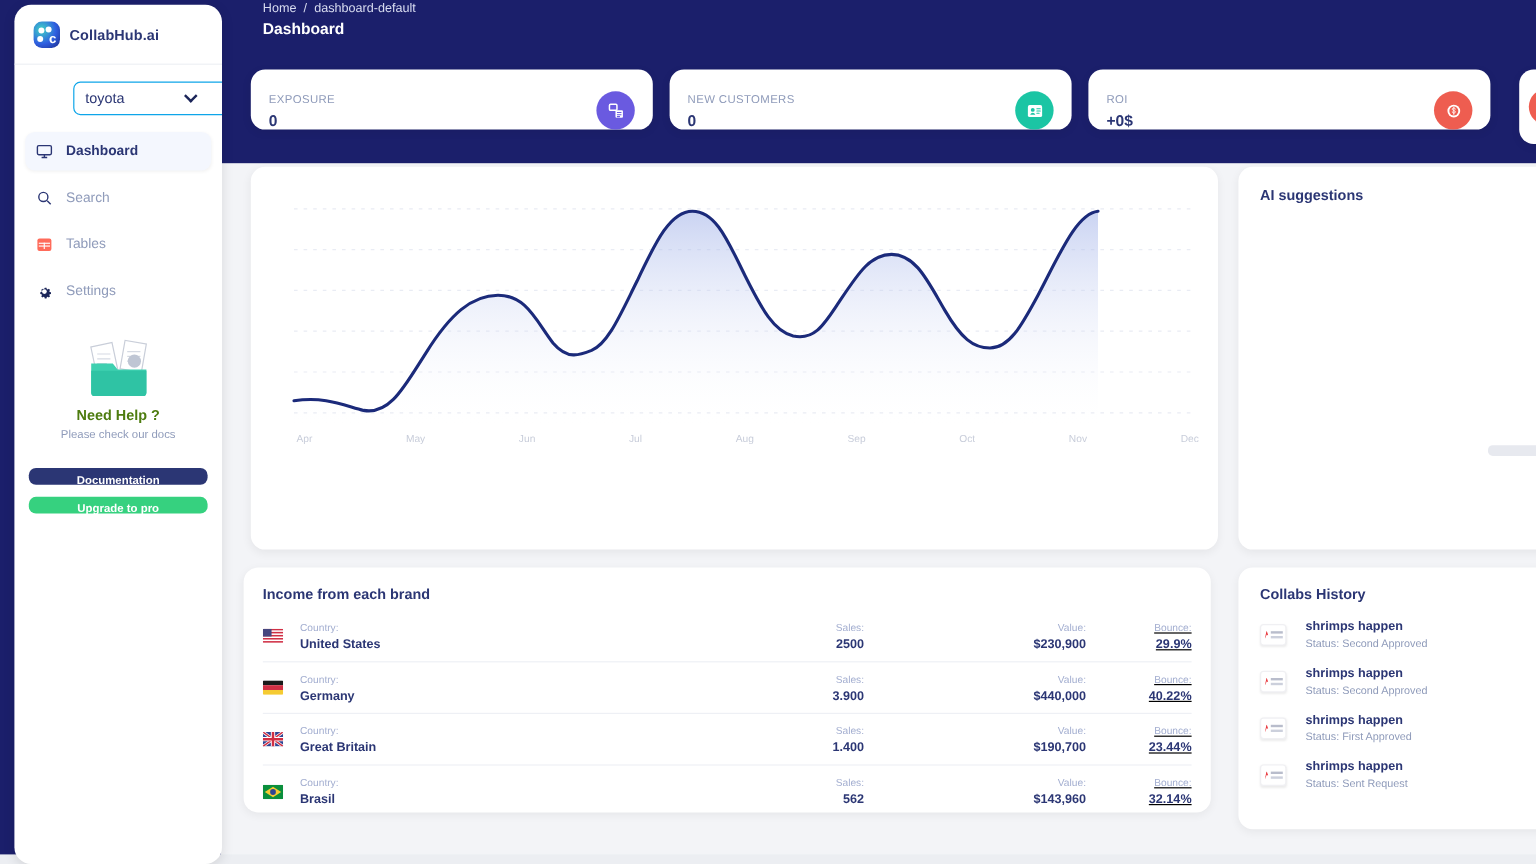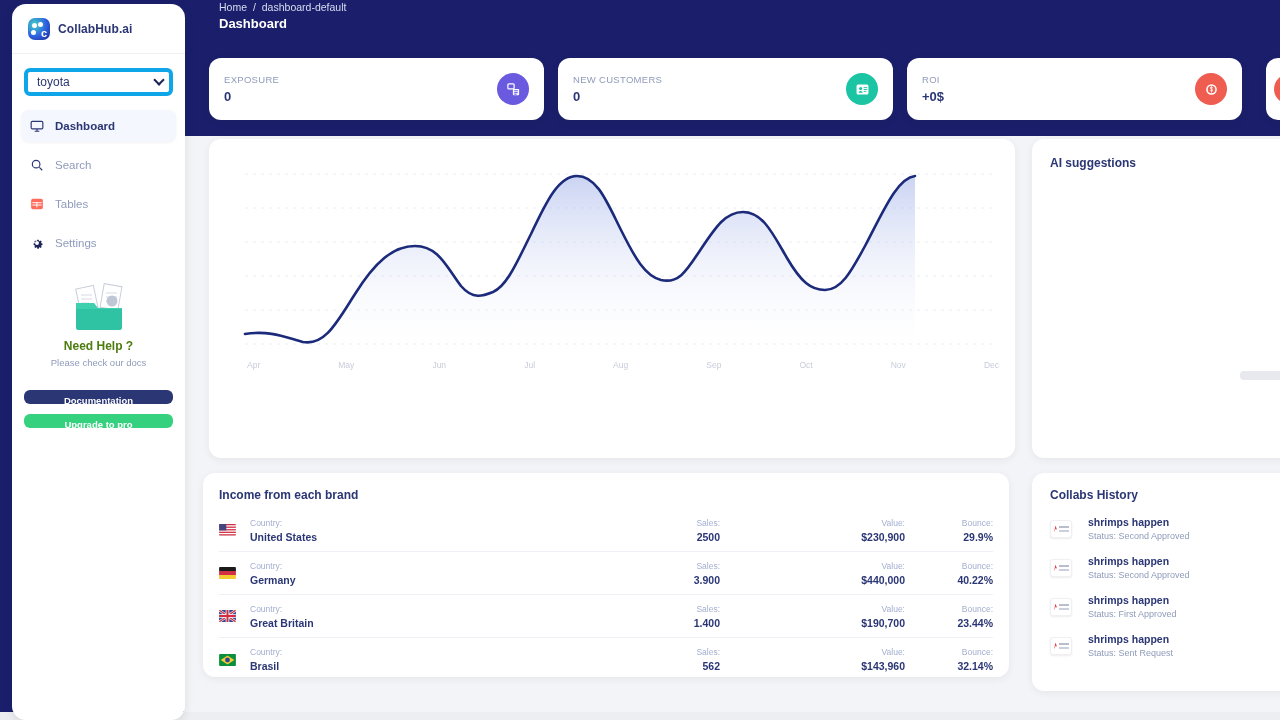--- a/index.html
+++ b/index.html
@@ -48,27 +48,28 @@
   .brand-logo::after {
     content: "c"; position: absolute; right: 3px; bottom: 0px;
     font-size: 11px; font-weight: 700; color: #fff; line-height: 13px;
   }
   .brand-name { font-size: 12px; font-weight: 600; color: #2b3674; letter-spacing: .1px; }
   .brand-sep { height: 1px; background: #eef0f4; margin: 0 0 0 0; }
 
   .select-wrap { padding: 14px 12px 0 12px; }
   .brand-select {
     width: 100%; height: 28px;
-    border: 4px solid #0ea5e9; border-radius: 6px;
+    border: 1px solid #0ea5e9; border-radius: 6px;
     background: #fff;
     font-family: "Liberation Sans", sans-serif;
     font-size: 12px; color: #2b3674;
     padding: 0 22px 0 9px;
     appearance: none; -webkit-appearance: none;
     cursor: pointer;
+    margin-left: 37px;
   }
   .select-wrap { position: relative; }
   .select-chev {
     position: absolute; right: 22px; top: 22px;
     width: 8px; height: 8px;
     border-right: 2px solid #1b2559; border-bottom: 2px solid #1b2559;
     transform: rotate(45deg); pointer-events: none;
   }
 
   .nav { margin-top: 14px; padding: 0 9px; }
@@ -101,23 +102,23 @@
 
   
   .header { position: absolute; left: 219px; top: 1px; }
   .crumb { font-size: 10.5px; color: #d8dcf0; }
   .crumb .sep { margin: 0 3px; }
   .page-title { font-size: 13px; font-weight: 700; color: #ffffff; margin-top: 3px; }
 
   
   .stats { position: absolute; left: 209px; top: 58px; display: flex; gap: 14px; }
   .stat-card {
-    width: 335px; height: 62px; background: #fff;
+    width: 335px; height: 50px; background: #fff;
     border-radius: 12px; box-shadow: 0 2px 8px rgba(0,0,0,.07);
-    display: flex; align-items: center; justify-content: space-between;
+    display: flex; align-items: flex-end; justify-content: space-between;
     padding: 0 15px; flex: none;
   }
   .stat-label { font-size: 9.5px; color: #8f9bba; letter-spacing: .3px; }
   .stat-value { font-size: 13px; font-weight: 700; color: #2b3674; margin-top: 4px; }
   .stat-badge {
     width: 32px; height: 32px; border-radius: 50%;
     display: flex; align-items: center; justify-content: center;
     flex: none;
   }
   .stat-badge svg { width: 15px; height: 15px; display: block; }
@@ -160,21 +161,21 @@
     height: 43px; border-bottom: 1px solid #eef0f5;
   }
   .income-row:last-child { border-bottom: none; }
   .flag { width: 17px; height: 12px; flex: none; margin-right: 14px; border-radius: 1px; }
   .cell { display: flex; flex-direction: column; }
   .cell-k { font-size: 8.5px; color: #a3aed0; }
   .cell-v { font-size: 10.5px; color: #2b3674; font-weight: 600; margin-top: 3px; }
   .col-country { width: 275px; }
   .col-sales { width: 195px; text-align: right; align-items: flex-end; }
   .col-value { width: 185px; text-align: right; align-items: flex-end; }
-  .col-bounce { flex: 1; text-align: right; align-items: flex-end; }
+  .col-bounce { flex: 1; text-align: right; align-items: flex-end; text-decoration: underline; }
 
   
   .ai-card {
     position: absolute; left: 1032px; top: 139px;
     width: 320px; height: 319px;
     background: #fff; border-radius: 12px;
     box-shadow: 0 2px 8px rgba(0,0,0,.06);
     padding: 17px 18px 0 18px;
     overflow: hidden;
   }

